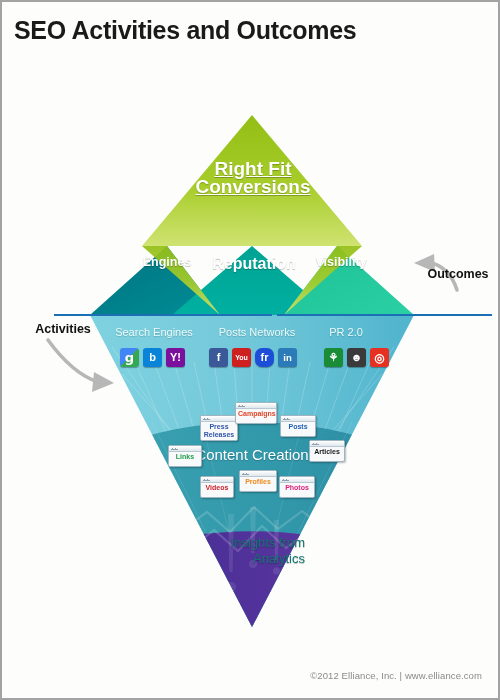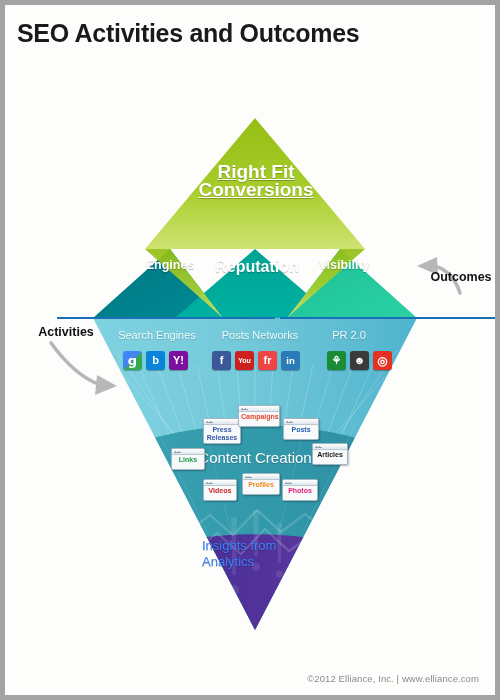--- a/index.html
+++ b/index.html
@@ -5,21 +5,21 @@
   html,body{margin:0;padding:0;}
   body{
     width:500px;height:700px;
     background:#fdfdfb;
     font-family:"Liberation Sans", sans-serif;
     overflow:hidden;
     position:relative;
   }
   #frame{
     position:absolute;left:0;top:0;width:500px;height:700px;
-    border:5px solid #a3a3a3;
+    border:2px solid #a3a3a3;
     box-sizing:border-box;
     background:#fdfefc;
   }
   #title{
     position:absolute;left:12px;top:14px;
     font-size:25px;font-weight:bold;color:#1a1a1a;
     letter-spacing:-0.3px;
     white-space:nowrap;
   }
 
@@ -68,34 +68,34 @@
     font-family:"Liberation Sans", sans-serif;
     line-height:1;
     overflow:hidden;
   }
   .ic-google{background:linear-gradient(135deg,#4285f4 0 50%,#34a853 50% 100%);position:relative;}
   .ic-google:after{content:"g";position:absolute;color:#fff;font-size:13px;font-weight:bold;font-family:"DejaVu Sans",sans-serif;}
   .ic-bing{background:#0a84d8;}
   .ic-yahoo{background:#7b0f9e;}
   .ic-fb{background:#3b5998;}
   .ic-yt{background:#cf2020;font-size:7px;}
-  .ic-ff{background:#ef4444;}
+  .ic-ff{background:#1d4ed8;border-radius:7px;}
   .ic-li{background:#2b7bb9;font-size:9.5px;}
   .ic-tech{background:#1a8c35;font-size:11px;}
   .ic-reddit{background:#3a3a3a;font-size:11px;}
   .ic-digg{background:#e53022;font-size:12px;}
 
   #lbl-content{
     position:absolute;left:186px;top:444px;width:128px;
     color:#fff;font-size:15px;text-align:center;
     text-shadow:0 1px 1px rgba(0,0,0,.22);
   }
   #lbl-insights{
     position:absolute;left:197px;top:533px;width:106px;
-    color:#3b82f6;font-size:13px;text-align:left;line-height:16px;
+    color:#0f766e;font-size:13px;text-align:right;line-height:16px;
     text-shadow:0 1px 1px rgba(0,0,0,.28);
   }
 
   
   .card{
     position:absolute;
     background:#f7f9fa;
     border:1px solid #9fb6c2;
     border-radius:2px;
     box-shadow:1px 1px 2px rgba(0,0,0,.28);

